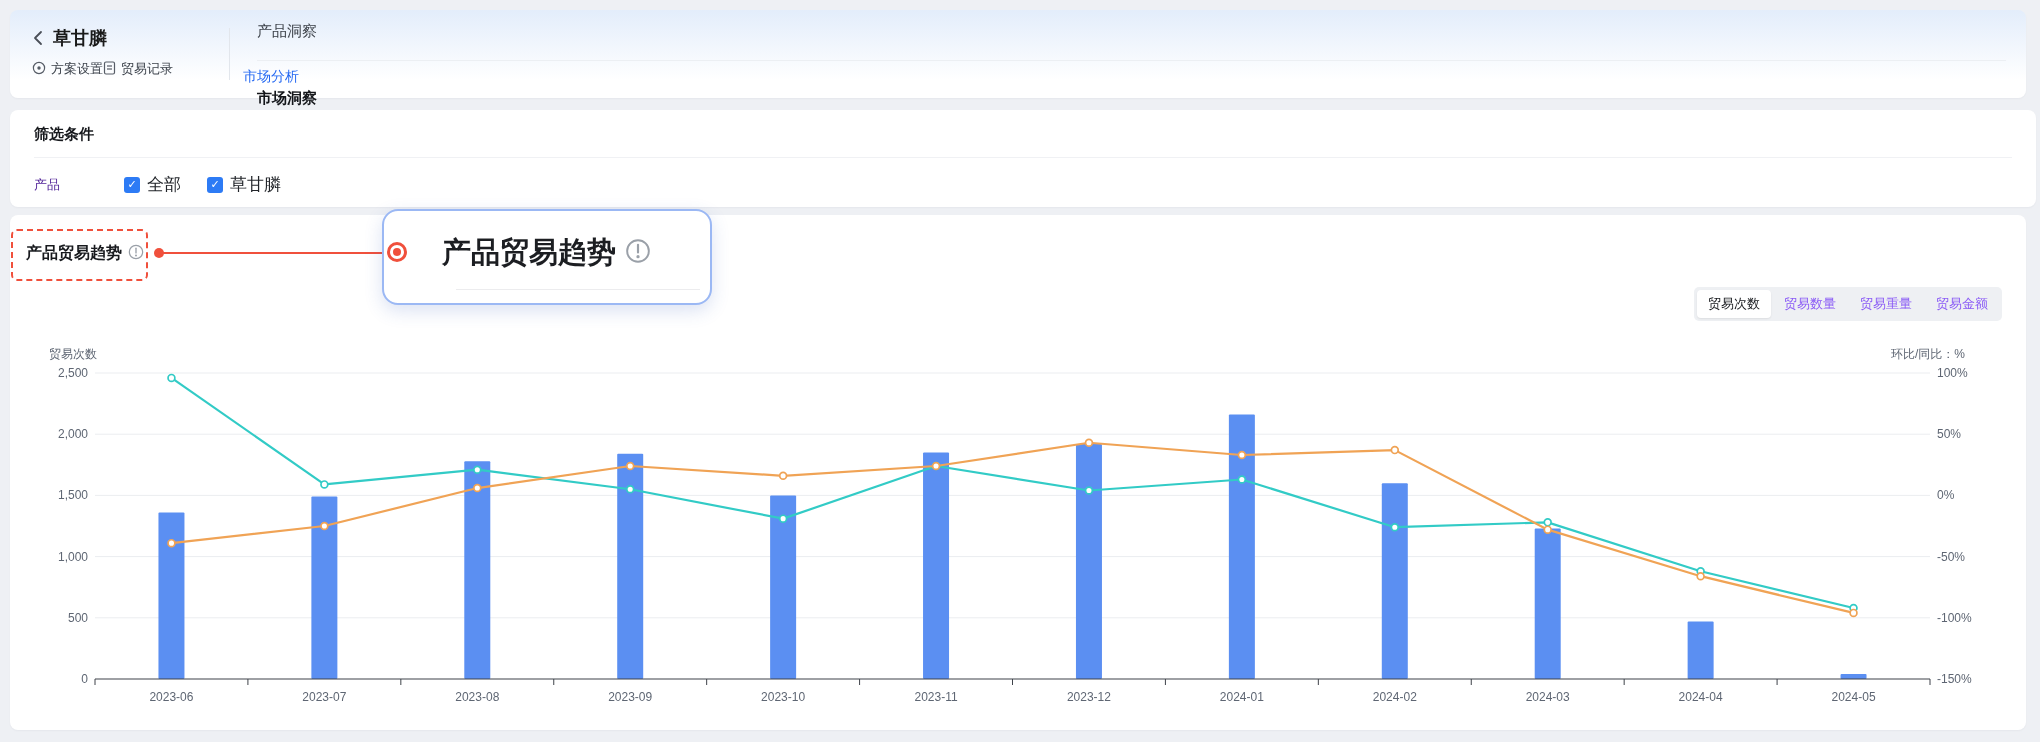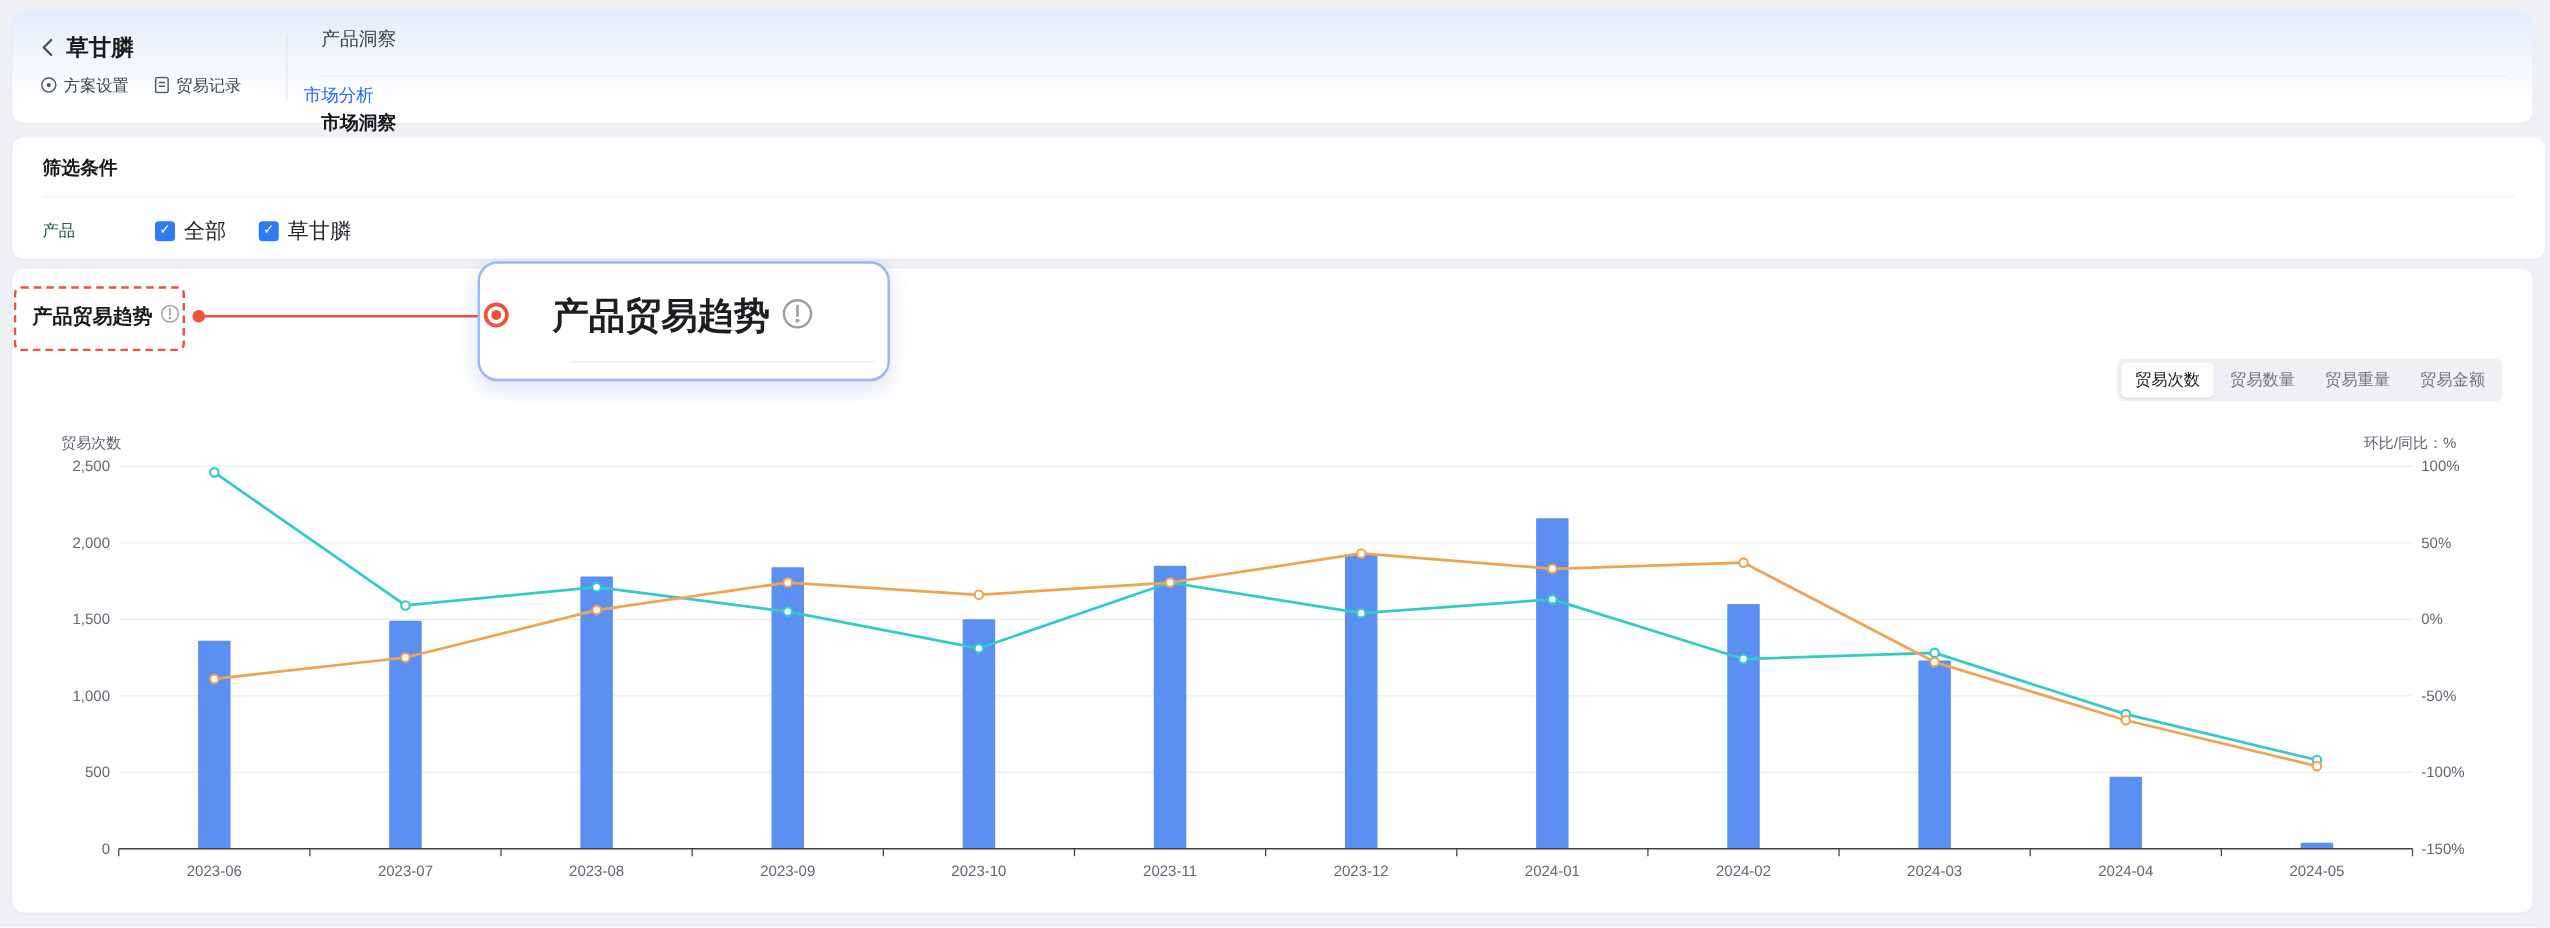--- a/index.html
+++ b/index.html
@@ -9,35 +9,35 @@
     font-family:"Liberation Sans","DejaVu Sans",sans-serif;
     color:#1f1f1f;
   }
   .card{position:absolute;background:#fff;border-radius:8px;box-shadow:0 1px 2px rgba(16,24,40,.04);}
   
   .header-card{left:10px;top:10px;right:14px;height:88px;
     background:linear-gradient(180deg,#e3edfb 0%,#ffffff 80%);}
   .title-row{position:absolute;left:22px;top:16px;display:flex;align-items:center;gap:9px;}
   .back-icon{display:flex;align-items:center;}
   .page-title{font-size:18px;font-weight:bold;color:#1a1a1a;}
-  .actions-row{position:absolute;left:22px;top:50px;display:flex;gap:20px;}
+  .actions-row{position:absolute;left:22px;top:50px;display:flex;}
   .action-item{display:flex;align-items:center;gap:5px;font-size:13px;color:#3d434c;cursor:pointer;}
   .v-divider{position:absolute;left:219px;top:18px;width:1px;height:52px;background:#e2e6ec;}
   .tabs-divider{position:absolute;left:247px;right:20px;top:50px;height:1px;background:#eceff3;}
   .tabs{position:absolute;left:247px;top:12px;display:flex;gap:34px;flex-direction:column;}
   .tab{position:relative;font-size:15px;color:#3b4048;padding-bottom:14px;cursor:pointer;}
   .tab.active{font-weight:bold;color:#14161a;font-family:Liberation Mono, monospace;}
   .tab .underline{position:absolute;left:0;right:0;bottom:-3px;height:3px;border-radius:2px;background:#2468f2;}
   .subtab{position:absolute;left:233px;top:58px;font-size:14px;font-weight:normal;color:#2468f2;cursor:pointer;}
   
   .filter-card{left:10px;top:110px;right:4px;height:97px;}
   .filter-title{position:absolute;left:24px;top:15px;font-size:15px;font-weight:bold;color:#17191d;}
   .filter-divider{position:absolute;left:24px;right:24px;top:47px;height:1px;background:#f0f1f4;}
   .filter-row{position:absolute;left:24px;top:63px;display:flex;align-items:center;}
-  .field-label{width:90px;font-size:13px;color:#14532d;}
+  .field-label{width:90px;font-size:13px;color:#4c1d95;}
   .options{display:flex;gap:26px;align-items:center;}
   .option{display:flex;align-items:center;gap:7px;cursor:pointer;}
   .checkbox{width:16px;height:16px;border-radius:3px;background:#2d7bf5;display:flex;align-items:center;justify-content:center;
     color:#fff;font-size:11px;font-weight:bold;line-height:1;}
   .option-label{font-size:17px;color:#22252a;}
   
   .main-card{left:10px;top:215px;right:14px;bottom:12px;}
   .dashed-box{position:absolute;left:1px;top:14px;width:133px;height:48px;border:2px dashed #f0503c;border-radius:6px;z-index:2;}
   .section-title-row{position:absolute;left:16px;top:28px;display:flex;align-items:center;gap:6px;z-index:2;}
   .section-title{font-size:16px;font-weight:bold;color:#17191d;}
@@ -55,21 +55,21 @@
   .controls{position:absolute;right:24px;top:20px;display:flex;gap:12px;align-items:center;z-index:1;}
   .select{height:30px;border:1px solid #d7dae0;border-radius:6px;background:#fff;display:flex;align-items:center;
     justify-content:space-between;padding:0 10px;font-size:13px;color:#2b2f36;cursor:pointer;}
   .select.period{width:68px;}
   .select.range{width:74px;}
   .view-toggle{display:flex;border-radius:6px;overflow:hidden;}
   .view-btn{height:32px;display:flex;align-items:center;justify-content:center;font-size:13px;padding:0 16px;cursor:pointer;}
   .view-btn.active{background:#2468f2;color:#fff;}
   .view-btn.inactive{background:#f3f4f6;color:#41454c;border:1px solid #dcdfe4;border-left:none;}
   .metric-tabs{position:absolute;right:24px;top:72px;display:flex;gap:2px;background:#eef0f3;border-radius:5px;padding:3px;z-index:1;}
-  .metric-tab{font-size:13px;padding:5px 11px;border-radius:4px;color:#737373;cursor:pointer;white-space:nowrap;}
+  .metric-tab{font-size:13px;padding:5px 11px;border-radius:4px;color:#8b5cf6;cursor:pointer;white-space:nowrap;}
   .metric-tab.active{background:#fff;color:#17191d;box-shadow:0 1px 2px rgba(0,0,0,.08);}
   
   .chart-wrap{position:absolute;left:30px;top:115px;width:1960px;height:385px;}
   svg text{font-family:"Liberation Sans","DejaVu Sans",sans-serif;}
 </style>
 </head>
 <body>
 
 <div class="page">
 

